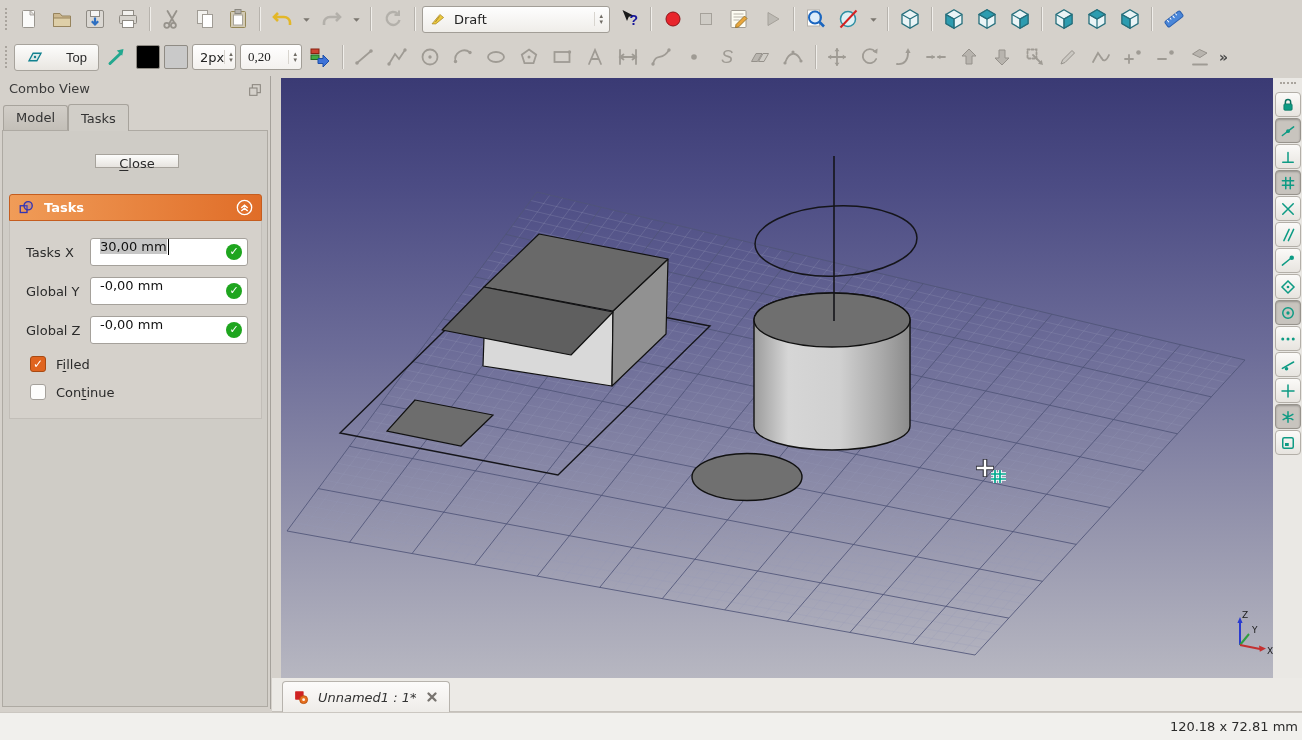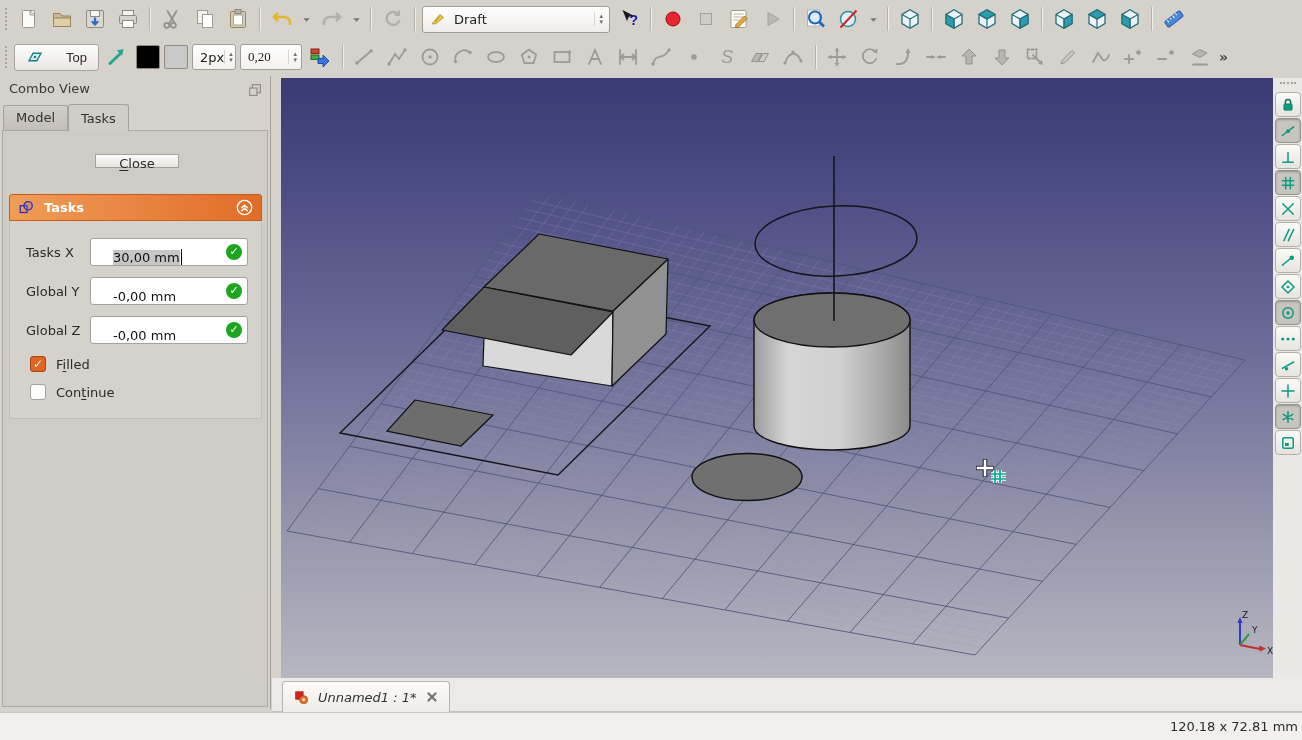--- a/index.html
+++ b/index.html
@@ -48,21 +48,21 @@
     font-size:13px;color:#2b2b2b;font-family:inherit;}
   .task-box{position:absolute;left:6px;top:63px;width:253px;}
   .task-header{height:27px;background:linear-gradient(90deg,#f09c58,#e06d28);border:1px solid #c55d1f;
     border-radius:3px 3px 0 0;display:flex;align-items:center;padding:0 8px;gap:8px;color:#fff;
     font-weight:bold;font-size:13px;box-sizing:border-box;}
   .task-header .chev{margin-left:auto;}
   .task-body{background:#d5d1cb;border:1px solid #c2beb8;border-top:none;padding:17px 0 18px;}
   .field-row{display:flex;align-items:center;margin:0 0 11px 16px;height:28px;}
   .field-label{width:64px;font-size:13px;color:#2b2b2b;}
   .field-input{position:relative;width:158px;height:28px;background:#fff;border:1px solid #a5a19b;
-    border-radius:3px;display:flex;align-items:flex-end;padding-left:22px;font-size:13px;color:#111;
+    border-radius:3px;display:flex;align-items:flex-start;padding-left:9px;font-size:13px;color:#111;
     box-sizing:border-box;}
   .field-input .ok{position:absolute;right:5px;top:5px;width:16px;height:16px;background:#1ea51e;
     border-radius:50%;color:#fff;font-size:11px;line-height:16px;text-align:center;}
   .sel{background:#c6c6c6;}
   .caret-line{width:1px;height:16px;background:#000;margin-left:1px;}
   .cb-row{display:flex;align-items:center;gap:10px;margin:12px 0 0 20px;font-size:13px;color:#2b2b2b;}
   .cb{width:16px;height:16px;border-radius:3px;box-sizing:border-box;flex:0 0 auto;}
   .cb.on{background:#e0641f;border:1px solid #a84a13;color:#fff;font-size:12px;line-height:14px;text-align:center;}
   .cb.off{background:#fdfdfc;border:1px solid #a5a19b;}
   .mn{text-decoration:underline;text-underline-offset:2px;}

